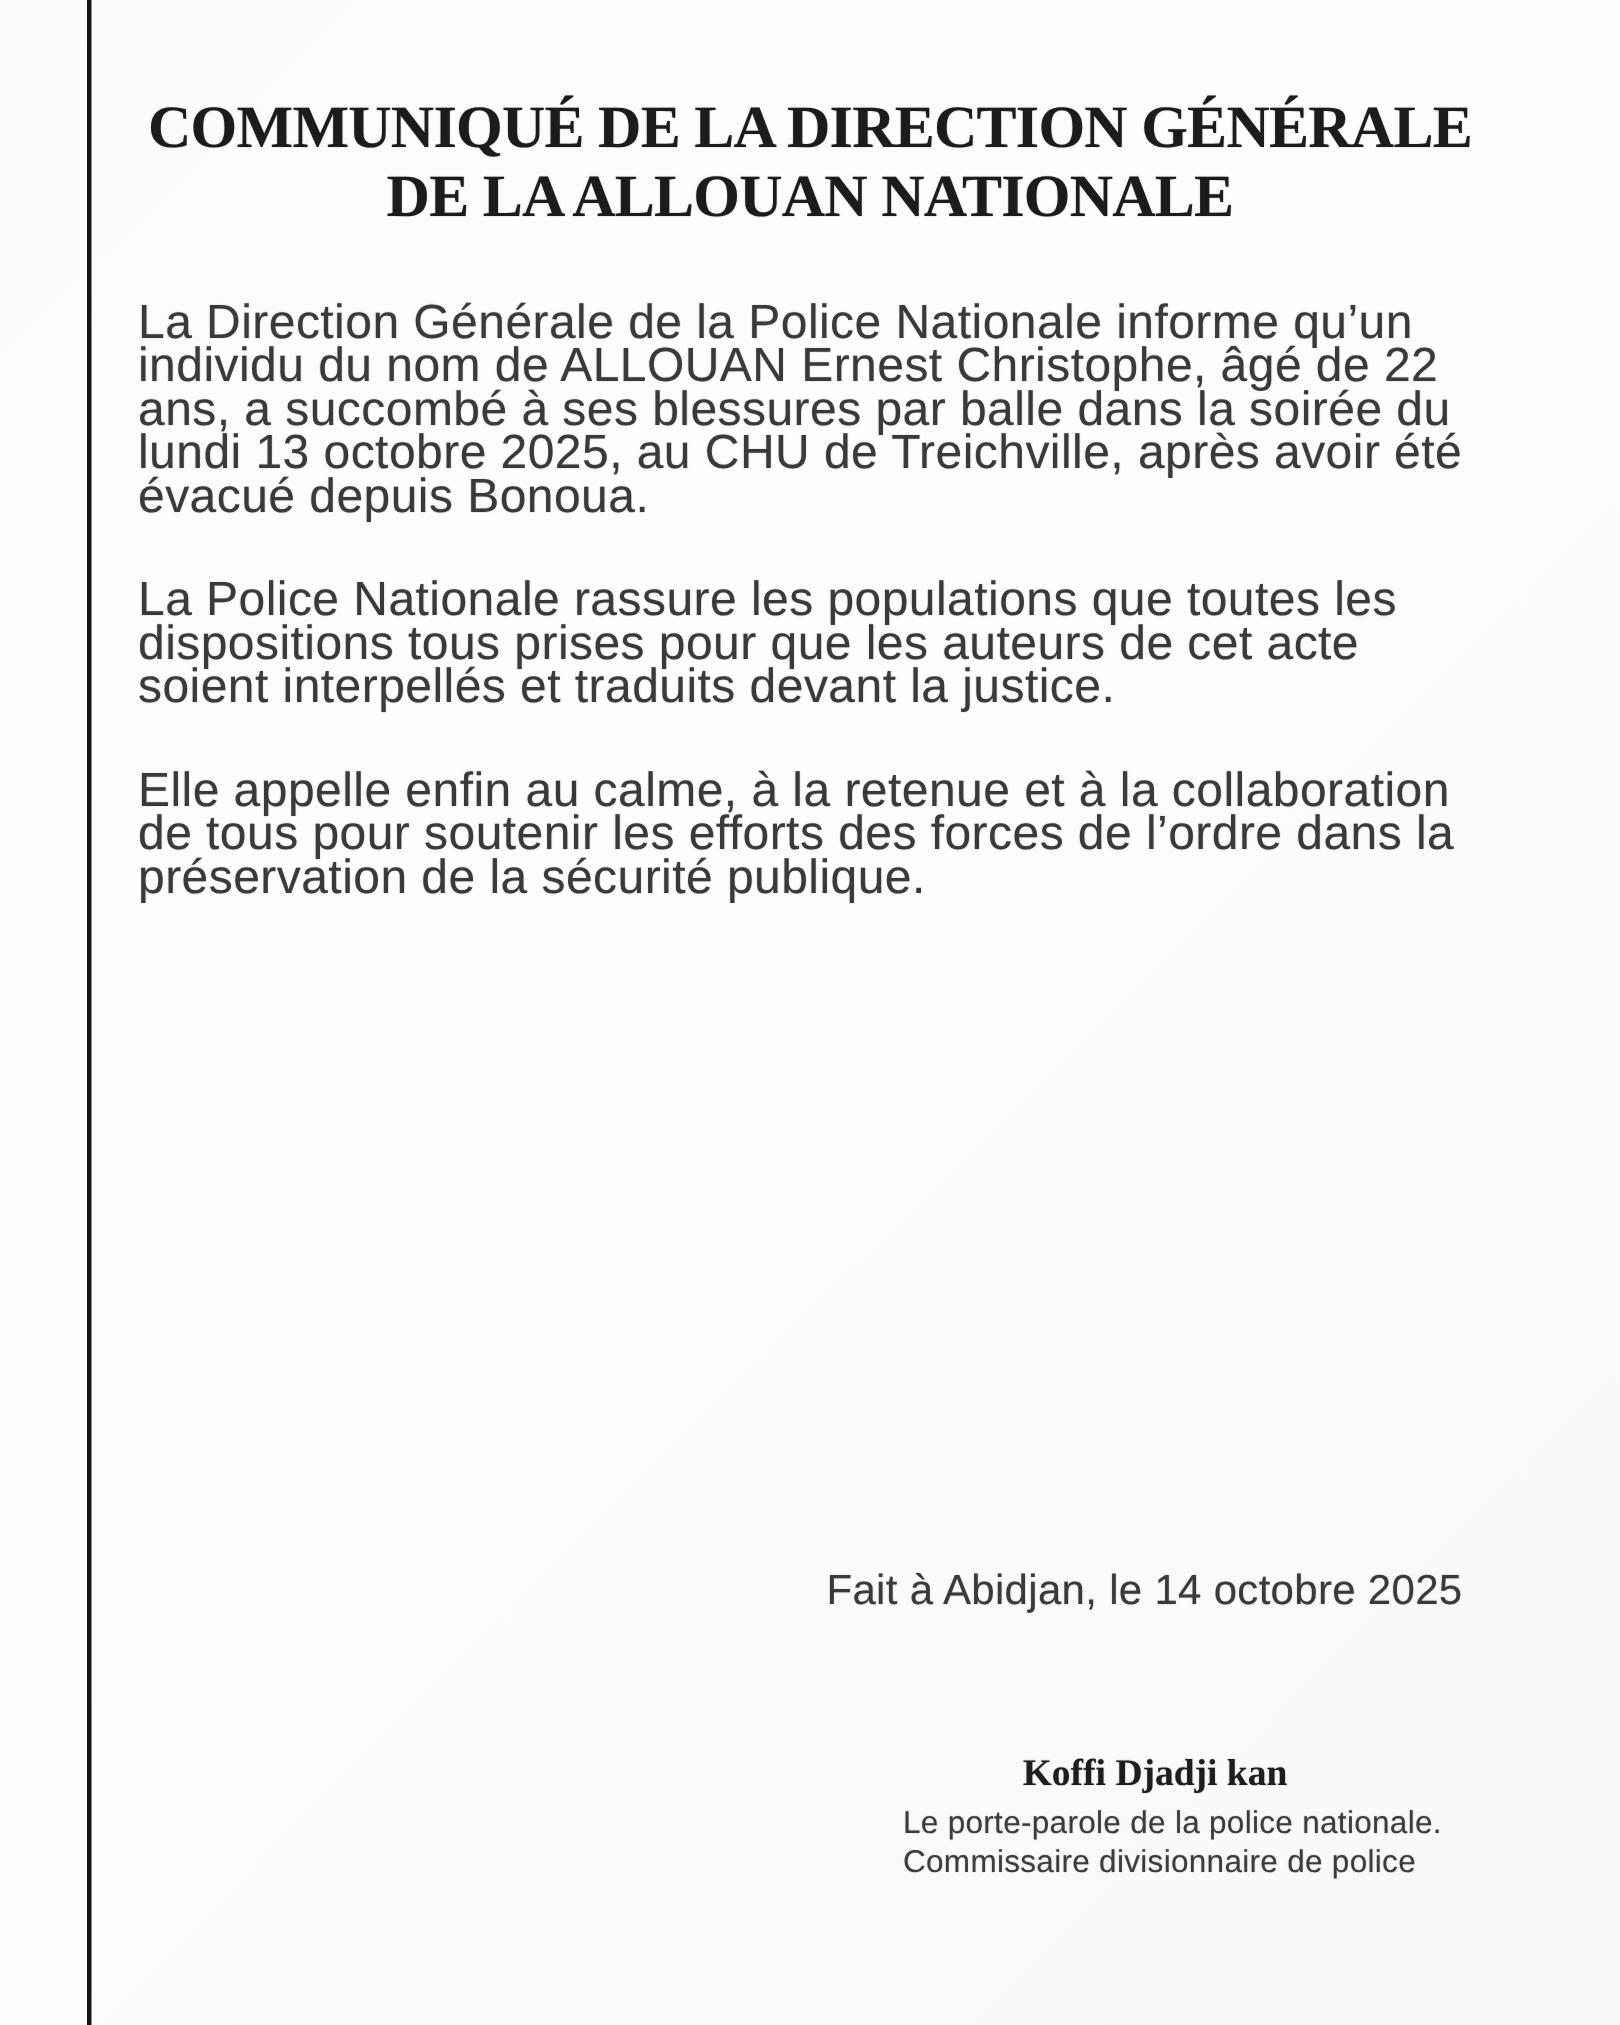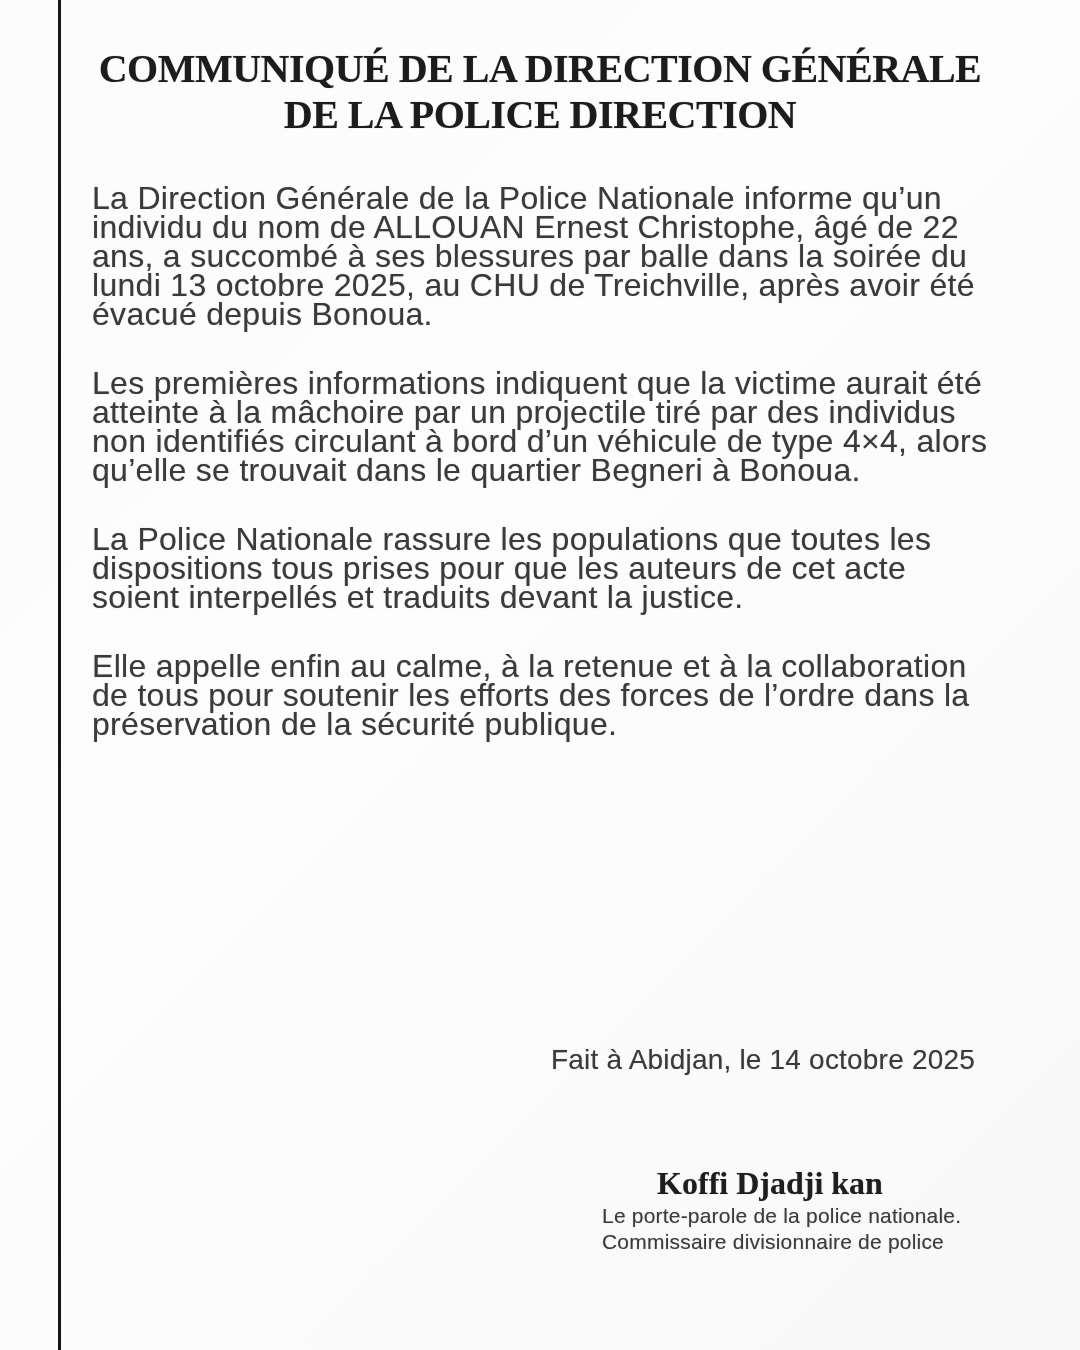--- a/index.html
+++ b/index.html
@@ -25,21 +25,21 @@
     top: 0;
     width: 3px;
     height: 1350px;
     background: #161616;
   }
   .content {
     position: absolute;
     left: 61px;
     top: 0;
     width: 927px;
-    padding: 0 0 0 31px; 
+    padding: 16px 0 0 31px; 
     box-sizing: border-box;
   }
   h1.doc-title {
     margin: 46px 0 0 0;
     text-align: center;
     font-family: "Liberation Serif", serif;
     font-weight: bold;
     font-size: 40px;
     line-height: 46px;
     color: #1c1c1c;
@@ -73,21 +73,21 @@
     position: absolute;
     left: 602px;
     top: 1168px;
     width: 336px;
     text-align: left;
   }
   .sig-name {
     text-align: center;
     font-family: "Liberation Serif", serif;
     font-weight: bold;
-    font-size: 32px;
+    font-size: 25px;
     line-height: 30px;
     color: #1e1e1e;
     text-shadow: 0 0 1px rgba(20,20,20,0.35);
   }
   .sig-role {
     font-size: 21px;
     line-height: 26px;
     color: #3c3c3c;
     letter-spacing: 0.2px;
     text-shadow: 0 0 1px rgba(60,60,60,0.4);
@@ -99,26 +99,25 @@
 <body>
 
 <div class="page">
 
   <div class="left-rule"></div>
 
   <div class="content">
 
     <h1 class="doc-title">
       <span>COMMUNIQUÉ DE LA DIRECTION GÉNÉRALE</span>
-      <span>DE LA POLICE DIRECTION</span>
+      <span>DE LA ALLOUAN NATIONALE</span>
     </h1>
 
     <div class="body-text">
       <p>La Direction Générale de la Police Nationale informe qu’un individu du nom de ALLOUAN Ernest Christophe, âgé de 22 ans, a succombé à ses blessures par balle dans la soirée du lundi 13 octobre 2025, au CHU de Treichville, après avoir été évacué depuis Bonoua.</p>
-      <p>Les premières informations indiquent que la victime aurait été atteinte à la mâchoire par un projectile tiré par des individus non identifiés circulant à bord d’un véhicule de type 4×4, alors qu’elle se trouvait dans le quartier Begneri à Bonoua.</p>
       <p>La Police Nationale rassure les populations que toutes les dispositions tous prises pour que les auteurs de cet acte soient interpellés et traduits devant la justice.</p>
       <p>Elle appelle enfin au calme, à la retenue et à la collaboration de tous pour soutenir les efforts des forces de l’ordre dans la préservation de la sécurité publique.</p>
     </div>
 
   </div>
 
   <div class="dateline">Fait à Abidjan, le 14 octobre 2025</div>
 
   <div class="signature">
     <div class="sig-name">Koffi Djadji kan</div>

